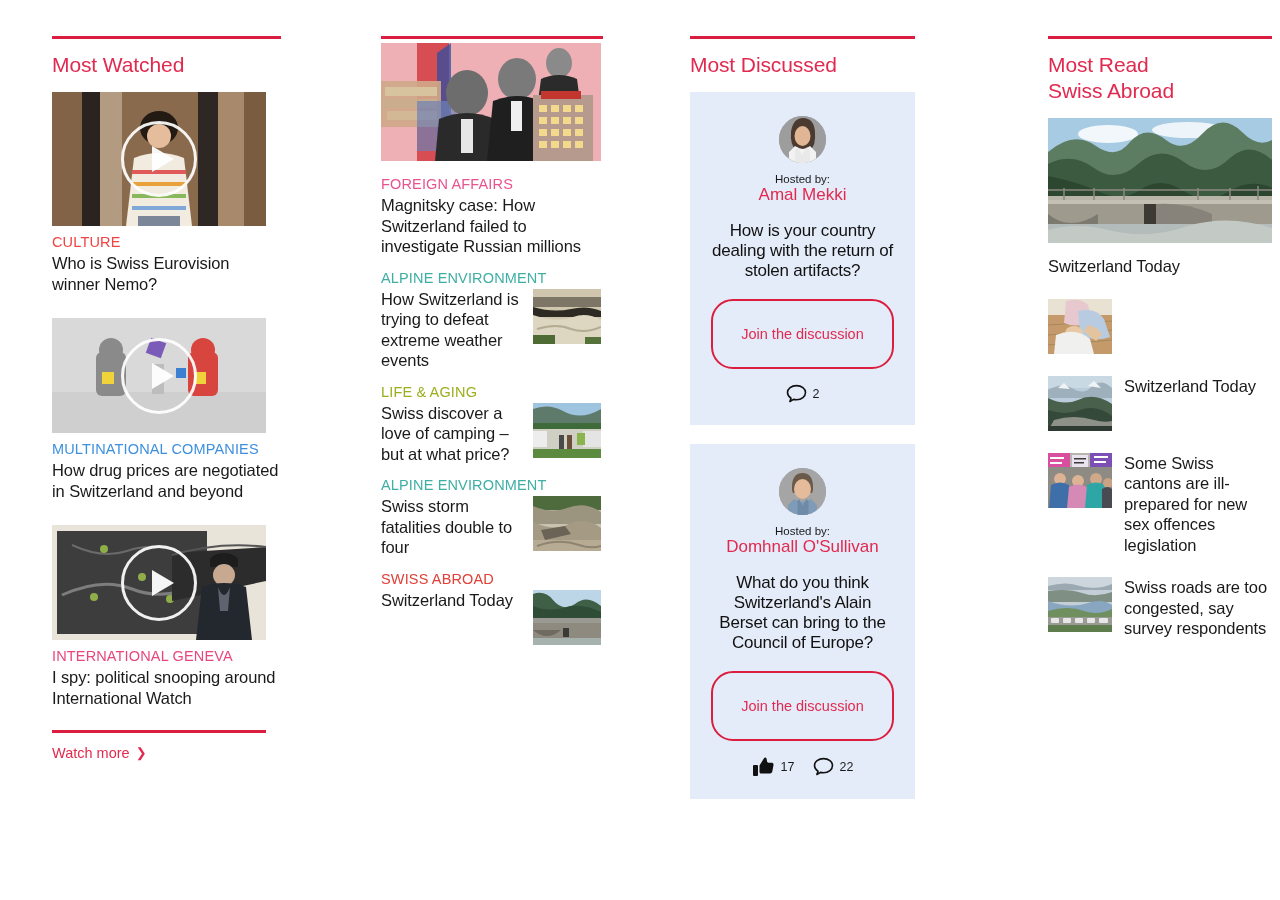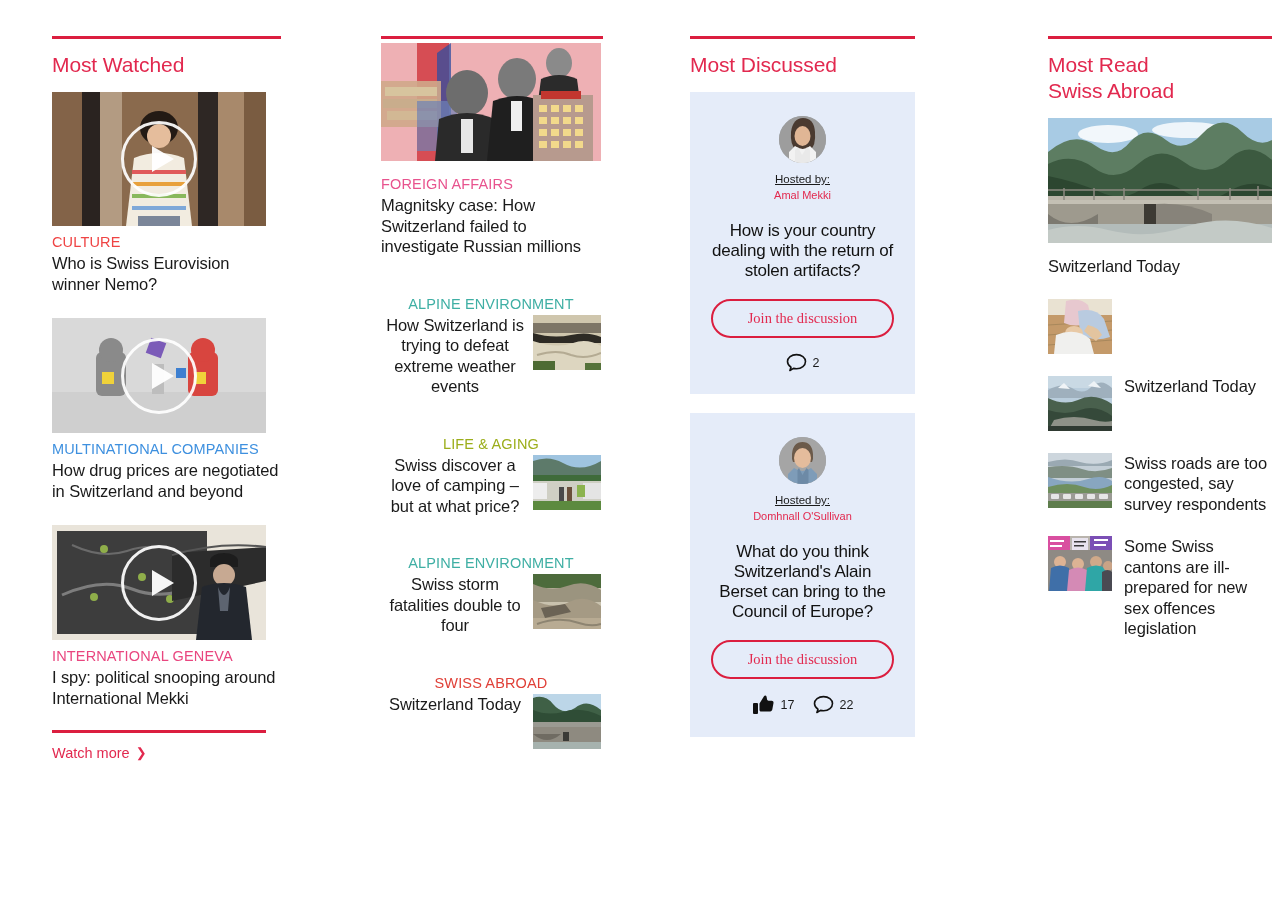--- a/index.html
+++ b/index.html
@@ -99,23 +99,22 @@
     cursor: pointer;
   }
   .chev { font-size: 13px; }
 
   
   .pop-lead { margin-top: 4px; }
   .pop-lead-img { width: 220px; height: 118px; }
   .pop-lead-text { margin-top: 10px; }
 
   .pop-item {
-    margin-top: 38px;
+    margin-top: 12px;
     width: 220px;
-    text-align: center;
   }
   .pop-item-row {
     display: flex; gap: 4px; align-items: flex-start;
   }
   .pop-item-body { flex: 1 1 auto; }
   .pop-thumb { width: 68px; height: 55px; flex: 0 0 68px; }
   .pop-headline {
     color: #1a1a1a;
     font-size: 16.5px;
     line-height: 20.5px;
@@ -136,45 +135,44 @@
     border-radius: 50%;
     margin: 0 auto;
     overflow: hidden;
     background: #9aa0a6;
   }
   .hosted-by {
     margin-top: 9px;
     font-size: 11.5px;
     color: #1a1a1a;
     line-height: 15px;
-    text-decoration: underline;
   }
   .host-name {
-    font-size: 11px;
+    font-size: 17px;
     color: #E2294F;
     line-height: 16px;
     text-align: center;
   }
   .disc-q {
     margin-top: 18px;
     font-size: 17px;
     line-height: 20px;
     color: #111;
     letter-spacing: -0.2px;
   }
   .join-btn {
     margin: 18px auto 12px;
     display: block;
     border: 2px solid #DB1E3F;
     border-radius: 22px;
     background: transparent;
     color: #E2294F;
     font-size: 14.5px;
-    font-family: Liberation Serif, serif;
-    padding: 9px 18px;
+    font-family: Liberation Sans, sans-serif;
+    padding: 25px 18px;
     width: 183px;
     cursor: pointer;
   }
   .disc-stats {
     margin-top: 15px;
     display: flex; align-items: center; justify-content: center;
     gap: 9px;
   }
   .stat { display: inline-flex; align-items: center; gap: 6px; }
   .stat-num { font-size: 12.5px; color: #1a1a1a; }
@@ -288,21 +286,21 @@
           <circle cx="172" cy="50" r="11" fill="#c7a992"></circle>
           <path d="M150 62 q22 -8 44 0 l6 53 H144 Z" fill="#23272e"></path>
           <path d="M166 62 q6 16 12 0 l-2 24 h-8 Z" fill="#5d6470"></path>
         </svg>
         <div class="play-btn">
             <span class="play-tri"></span>
           </div>
       </div>
       <div class="video-text">
         <div class="kicker k-geneva">INTERNATIONAL GENEVA</div>
-        <div class="headline">I spy: political snooping around International Mekki</div>
+        <div class="headline">I spy: political snooping around International Watch</div>
       </div>
     </div>
 
     <div class="watch-more-wrap">
       <div class="watch-more-rule"></div>
       <a class="watch-more">
         <span>Watch more</span>
         <span class="chev">❯</span>
       </a>
     </div>
@@ -565,62 +563,62 @@
         <path d="M0 22 q16 8 30 2 q16 -8 34 4 v27 H0z" fill="#49604d"></path>
         <path d="M0 34 q18 6 32 0 q16 -6 32 6 v15 H0z" fill="#35493a"></path>
         <path d="M6 44 q20 -6 40 0 q10 3 18 1 v10 H0 Z" fill="#8e9188"></path>
         <rect y="50" width="64" height="5" fill="#2f3a32"></rect>
       </svg>
       <div class="read-title">Switzerland Today</div>
     </div>
 
     <div class="read-item">
       <svg class="read-thumb" viewBox="0 0 64 55" preserveAspectRatio="none">
+        <rect width="64" height="55" fill="#b9b4ad"></rect>
+        <rect x="0" y="0" width="22" height="16" fill="#d94fa0"></rect>
+        <rect x="24" y="2" width="16" height="12" fill="#e8e3ee"></rect>
+        <rect x="42" y="0" width="22" height="14" fill="#7b4fb5"></rect>
+        <g fill="#ffffff">
+          <rect x="2" y="4" width="14" height="2"></rect>
+            <rect x="2" y="9" width="12" height="2"></rect>
+          <rect x="46" y="3" width="14" height="2"></rect>
+            <rect x="46" y="8" width="12" height="2"></rect>
+        </g>
+        <g fill="#3a3a3a">
+          <rect x="26" y="5" width="12" height="1.5"></rect>
+            <rect x="26" y="9" width="10" height="1.5"></rect>
+        </g>
+        <rect y="14" width="64" height="41" fill="#8e8a84"></rect>
+        <circle cx="12" cy="26" r="6" fill="#dcb394"></circle>
+        <path d="M3 32 q9 -5 18 0 l2 23 H1 Z" fill="#3f6fa8"></path>
+        <circle cx="30" cy="28" r="6" fill="#dcb394"></circle>
+        <path d="M21 34 q9 -5 18 0 l2 21 H19 Z" fill="#d48ab5"></path>
+        <circle cx="48" cy="26" r="6" fill="#cfa98a"></circle>
+        <path d="M39 32 q9 -5 18 0 l2 23 H37 Z" fill="#2fa6a6"></path>
+        <circle cx="60" cy="30" r="5" fill="#c9a386"></circle>
+        <path d="M54 36 q6 -4 10 0 v19 h-10 Z" fill="#4a4a52"></path>
+      </svg>
+      <div class="read-title">Some Swiss cantons are ill-prepared for new sex offences legislation</div>
+    </div>
+
+    <div class="read-item">
+      <svg class="read-thumb" viewBox="0 0 64 55" preserveAspectRatio="none">
         <rect width="64" height="55" fill="#c3ced6"></rect>
         <rect width="64" height="10" fill="#cdd6dd"></rect>
         <path d="M0 9 q18 -5 32 0 q16 5 32 -2 v6 H0z" fill="#9aa9b2"></path>
         <path d="M0 14 q20 -3 34 2 q14 5 30 -1 v10 H0z" fill="#7f8f84"></path>
         <path d="M0 24 q22 8 40 2 q14 -5 24 2 v12 H0z" fill="#88a6c0"></path>
         <path d="M0 34 q20 -6 36 0 q14 5 28 -2 v23 H0 Z" fill="#6f8f5e"></path>
         <rect y="40" width="64" height="8" fill="#9b9b95"></rect>
         <g fill="#e6e6e6">
           <rect x="3" y="41" width="8" height="5" rx="1"></rect>
             <rect x="15" y="41" width="8" height="5" rx="1"></rect>
           <rect x="27" y="41" width="8" height="5" rx="1"></rect>
             <rect x="39" y="41" width="8" height="5" rx="1"></rect>
           <rect x="51" y="41" width="9" height="5" rx="1"></rect>
         </g>
         <rect y="48" width="64" height="7" fill="#5e7d4c"></rect>
       </svg>
       <div class="read-title">Swiss roads are too congested, say survey respondents</div>
     </div>
-
-    <div class="read-item">
-      <svg class="read-thumb" viewBox="0 0 64 55" preserveAspectRatio="none">
-        <rect width="64" height="55" fill="#b9b4ad"></rect>
-        <rect x="0" y="0" width="22" height="16" fill="#d94fa0"></rect>
-        <rect x="24" y="2" width="16" height="12" fill="#e8e3ee"></rect>
-        <rect x="42" y="0" width="22" height="14" fill="#7b4fb5"></rect>
-        <g fill="#ffffff">
-          <rect x="2" y="4" width="14" height="2"></rect>
-            <rect x="2" y="9" width="12" height="2"></rect>
-          <rect x="46" y="3" width="14" height="2"></rect>
-            <rect x="46" y="8" width="12" height="2"></rect>
-        </g>
-        <g fill="#3a3a3a">
-          <rect x="26" y="5" width="12" height="1.5"></rect>
-            <rect x="26" y="9" width="10" height="1.5"></rect>
-        </g>
-        <rect y="14" width="64" height="41" fill="#8e8a84"></rect>
-        <circle cx="12" cy="26" r="6" fill="#dcb394"></circle>
-        <path d="M3 32 q9 -5 18 0 l2 23 H1 Z" fill="#3f6fa8"></path>
-        <circle cx="30" cy="28" r="6" fill="#dcb394"></circle>
-        <path d="M21 34 q9 -5 18 0 l2 21 H19 Z" fill="#d48ab5"></path>
-        <circle cx="48" cy="26" r="6" fill="#cfa98a"></circle>
-        <path d="M39 32 q9 -5 18 0 l2 23 H37 Z" fill="#2fa6a6"></path>
-        <circle cx="60" cy="30" r="5" fill="#c9a386"></circle>
-        <path d="M54 36 q6 -4 10 0 v19 h-10 Z" fill="#4a4a52"></path>
-      </svg>
-      <div class="read-title">Some Swiss cantons are ill-prepared for new sex offences legislation</div>
-    </div>
   </div>
 
 </div>
 
 </body></html>

